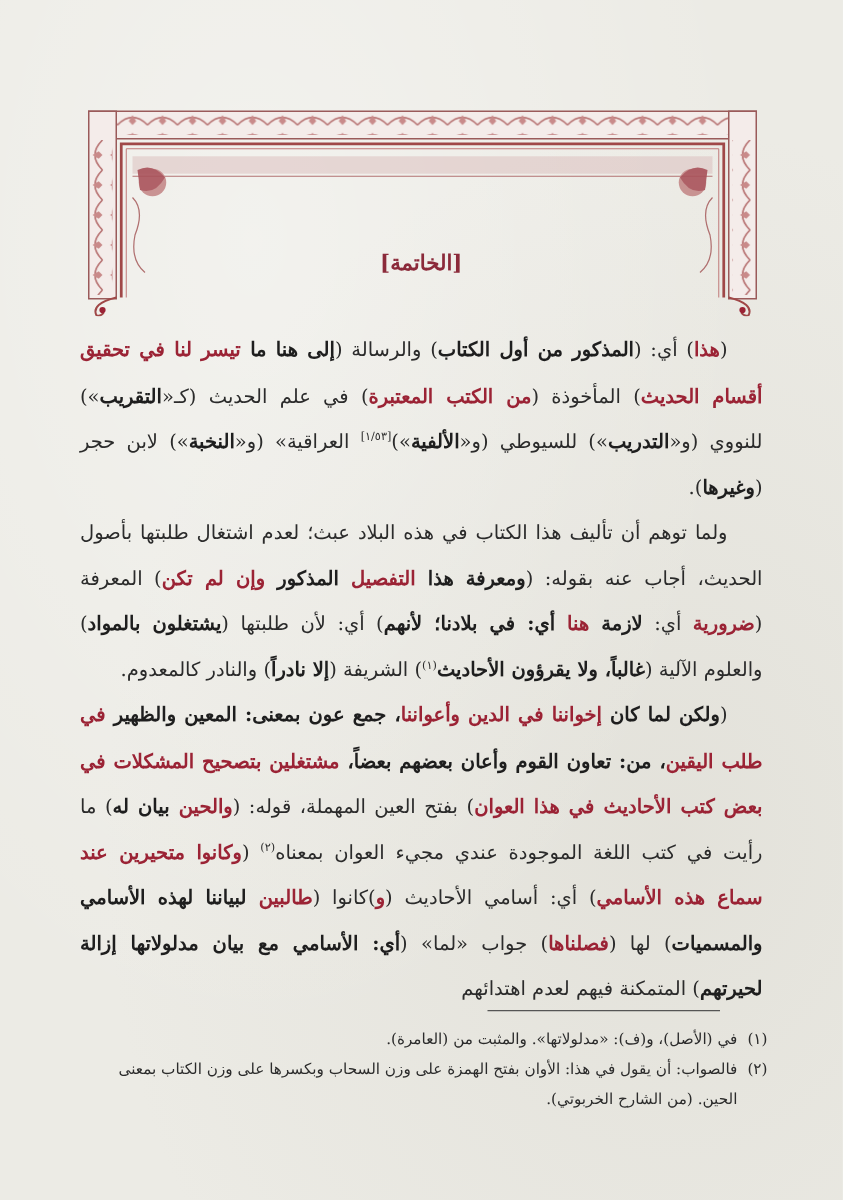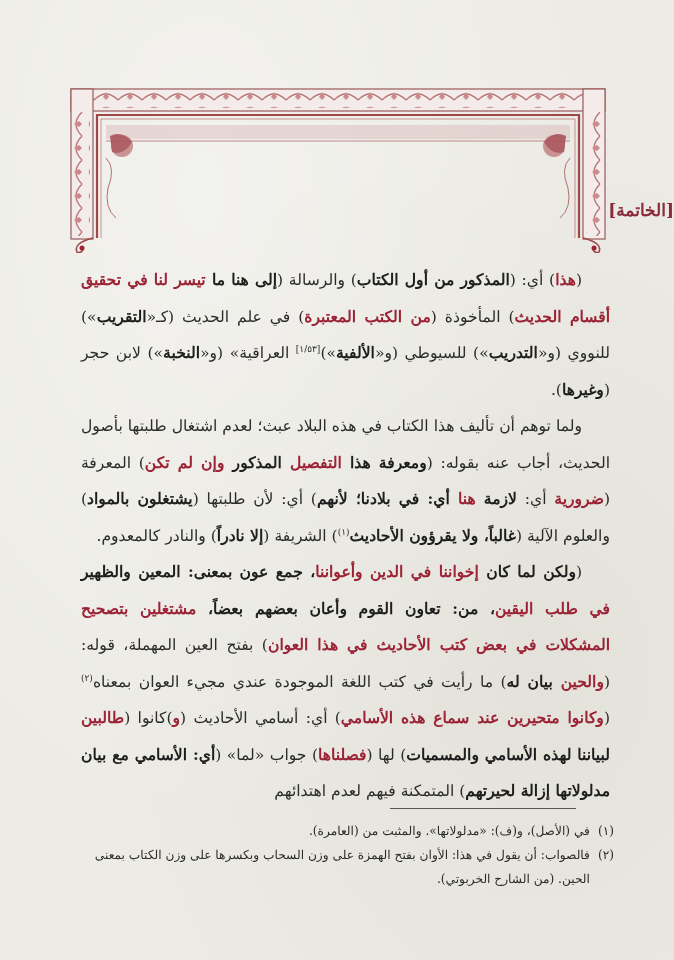--- a/index.html
+++ b/index.html
@@ -6,26 +6,26 @@
   body{width:674px;height:960px;background:#eeede7;position:relative;overflow:hidden;
     font-family:"DejaVu Serif",serif;color:#2b2b2b;}
   .paper{position:absolute;inset:0;
     background:
       radial-gradient(ellipse at 30% 20%, rgba(255,255,255,.35), rgba(255,255,255,0) 60%),
       radial-gradient(ellipse at 80% 70%, rgba(210,208,198,.35), rgba(255,255,255,0) 60%),
       #ecebe5;}
   
   .frame{position:absolute;left:70px;top:88px;width:536px;height:165px;}
   .frame svg{width:100%;height:100%;display:block;}
-  .chapter-title{position:absolute;top:200px;left:0;right:0;text-align:right;
+  .chapter-title{position:absolute;top:200px;left:0;right:0;text-align:center;
     font-size:17px;font-weight:bold;color:#8b2a3a;}
   .body-text{position:absolute;left:64px;right:64px;top:262px;
     font-size:15.6px;line-height:36.5px;text-align:justify;text-align-last:right;direction:rtl;}
   .para{margin:0;}
-  .para.indent{text-indent:28px;margin-left:17px;}
+  .para.indent{text-indent:28px;}
   .red{color:#9b2335;font-weight:bold;}
   .bold{font-weight:bold;color:#1e1e1e;}
   sup.fn{font-size:9px;vertical-align:super;line-height:0;}
   .fn-rule{position:absolute;left:390px;width:186px;top:808px;border-top:1px solid #555;}
   .footnotes{position:absolute;left:70px;right:60px;top:819px;font-size:12.2px;line-height:24px;
     direction:rtl;text-align:right;}
   .footnote{margin:0;display:flex;}
   .footnote .num{flex:0 0 auto;margin-left:8px;}
   .footnote .txt{flex:1;}
 </style>

